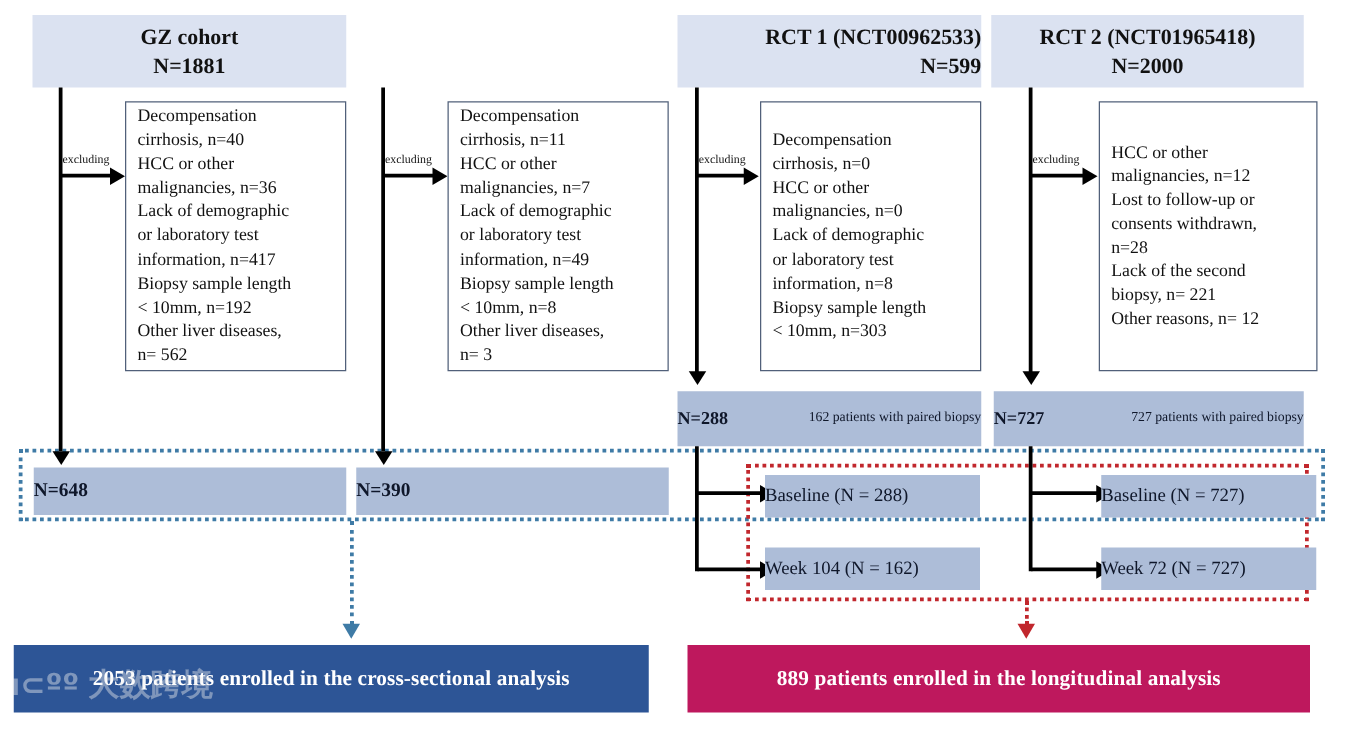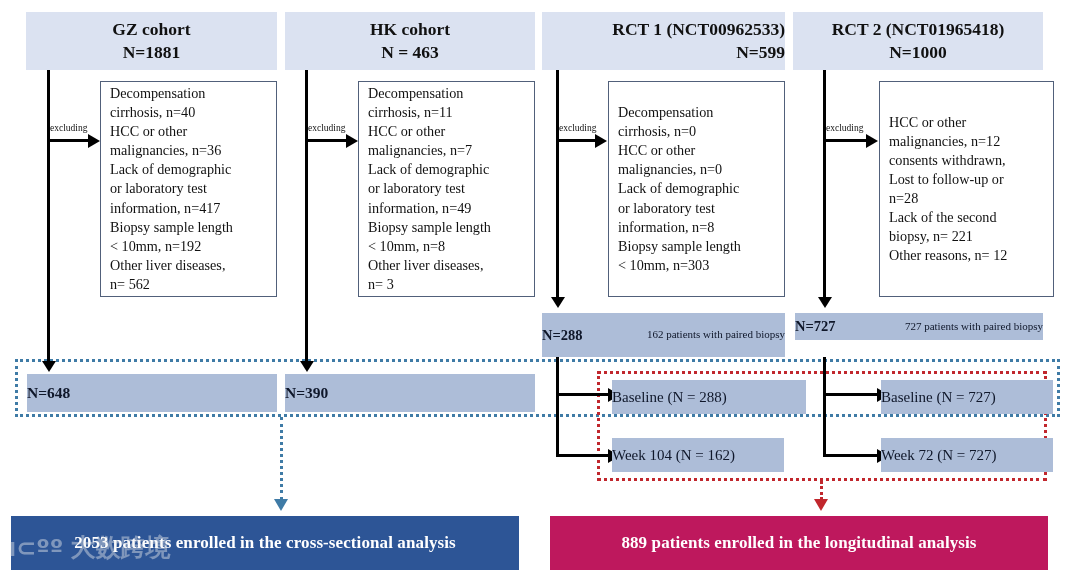--- a/index.html
+++ b/index.html
@@ -91,24 +91,20 @@
     <span class="ln">Lack of demographic</span>
     <span class="ln">or laboratory test</span>
     <span class="ln">information, n=417</span>
     <span class="ln">Biopsy sample length</span>
     <span class="ln">&lt; 10mm, n=192</span>
     <span class="ln">Other liver diseases,</span>
     <span class="ln">n= 562</span>
   </div>
   <div class="abs bar single" style="left:27px;top:374px;width:250px;height:38px;">N=648</div>
 
-  <div class="abs hdr" style="left:285px;top:12px;width:250px;height:58px;">
-    <span>HK cohort</span>
-    <span class="l2">N = 463</span>
-  </div>
   <div class="abs vline" style="left:305px;top:70px;width:3px;height:291px;"></div>
   <div class="abs arrow-d" style="left:300px;top:361px;"></div>
   <div class="abs hline" style="left:307px;top:139px;width:44px;height:3px;"></div>
   <div class="abs arrow-r" style="left:346px;top:134px;"></div>
   <div class="abs exl-lbl" style="left:308px;top:124px;">excluding</div>
   <div class="abs excl" style="left:358px;top:81px;width:177px;height:216px;">
     <span class="ln">Decompensation</span>
     <span class="ln">cirrhosis, n=11</span>
     <span class="ln">HCC or other</span>
     <span class="ln">malignancies, n=7</span>
@@ -145,43 +141,43 @@
   <div class="abs bar" style="left:542px;top:313px;width:243px;height:44px;">
     <span class="b1">N=288</span>
     <span class="b2">162 patients with paired biopsy</span>
   </div>
 
   <div class="abs vline" style="left:556px;top:357px;width:3px;height:100px;"></div>
   <div class="abs hline" style="left:558px;top:393px;width:55px;height:3px;"></div>
   <div class="abs arrow-r" style="left:608px;top:388px;"></div>
   <div class="abs hline" style="left:558px;top:454px;width:55px;height:3px;"></div>
   <div class="abs arrow-r" style="left:608px;top:449px;"></div>
-  <div class="abs bar plain" style="left:612px;top:380px;width:194px;height:34px;">Baseline (N = 288)</div>
+  <div class="abs bar plain" style="left:612px;top:380px;width:172px;height:34px;">Baseline (N = 288)</div>
   <div class="abs bar plain" style="left:612px;top:438px;width:172px;height:34px;">Week 104 (N = 162)</div>
 
   <div class="abs hdr" style="left:793px;top:12px;width:250px;height:58px;">
     <span>RCT 2 (NCT01965418)</span>
-    <span class="l2">N=1000</span>
+    <span class="l2">N=2000</span>
   </div>
   <div class="abs vline" style="left:823px;top:70px;width:3px;height:228px;"></div>
   <div class="abs arrow-d" style="left:818px;top:297px;"></div>
   <div class="abs hline" style="left:825px;top:139px;width:46px;height:3px;"></div>
   <div class="abs arrow-r" style="left:866px;top:134px;"></div>
   <div class="abs exl-lbl" style="left:826px;top:124px;">excluding</div>
   <div class="abs excl" style="left:879px;top:81px;width:175px;height:216px;">
     <span class="ln">HCC or other</span>
     <span class="ln">malignancies, n=12</span>
+    <span class="ln">Lost to follow-up or</span>
     <span class="ln">consents withdrawn,</span>
-    <span class="ln">Lost to follow-up or</span>
     <span class="ln">n=28</span>
     <span class="ln">Lack of the second</span>
     <span class="ln">biopsy, n= 221</span>
     <span class="ln">Other reasons, n= 12</span>
   </div>
-  <div class="abs bar" style="left:795px;top:313px;width:248px;height:27px;">
+  <div class="abs bar" style="left:795px;top:313px;width:248px;height:44px;">
     <span class="b1">N=727</span>
     <span class="b2">727 patients with paired biopsy</span>
   </div>
 
   <div class="abs vline" style="left:823px;top:357px;width:3px;height:100px;"></div>
   <div class="abs hline" style="left:825px;top:393px;width:58px;height:3px;"></div>
   <div class="abs arrow-r" style="left:877px;top:388px;"></div>
   <div class="abs hline" style="left:825px;top:454px;width:58px;height:3px;"></div>
   <div class="abs arrow-r" style="left:877px;top:449px;"></div>
   <div class="abs bar plain" style="left:881px;top:380px;width:172px;height:34px;">Baseline (N = 727)</div>

